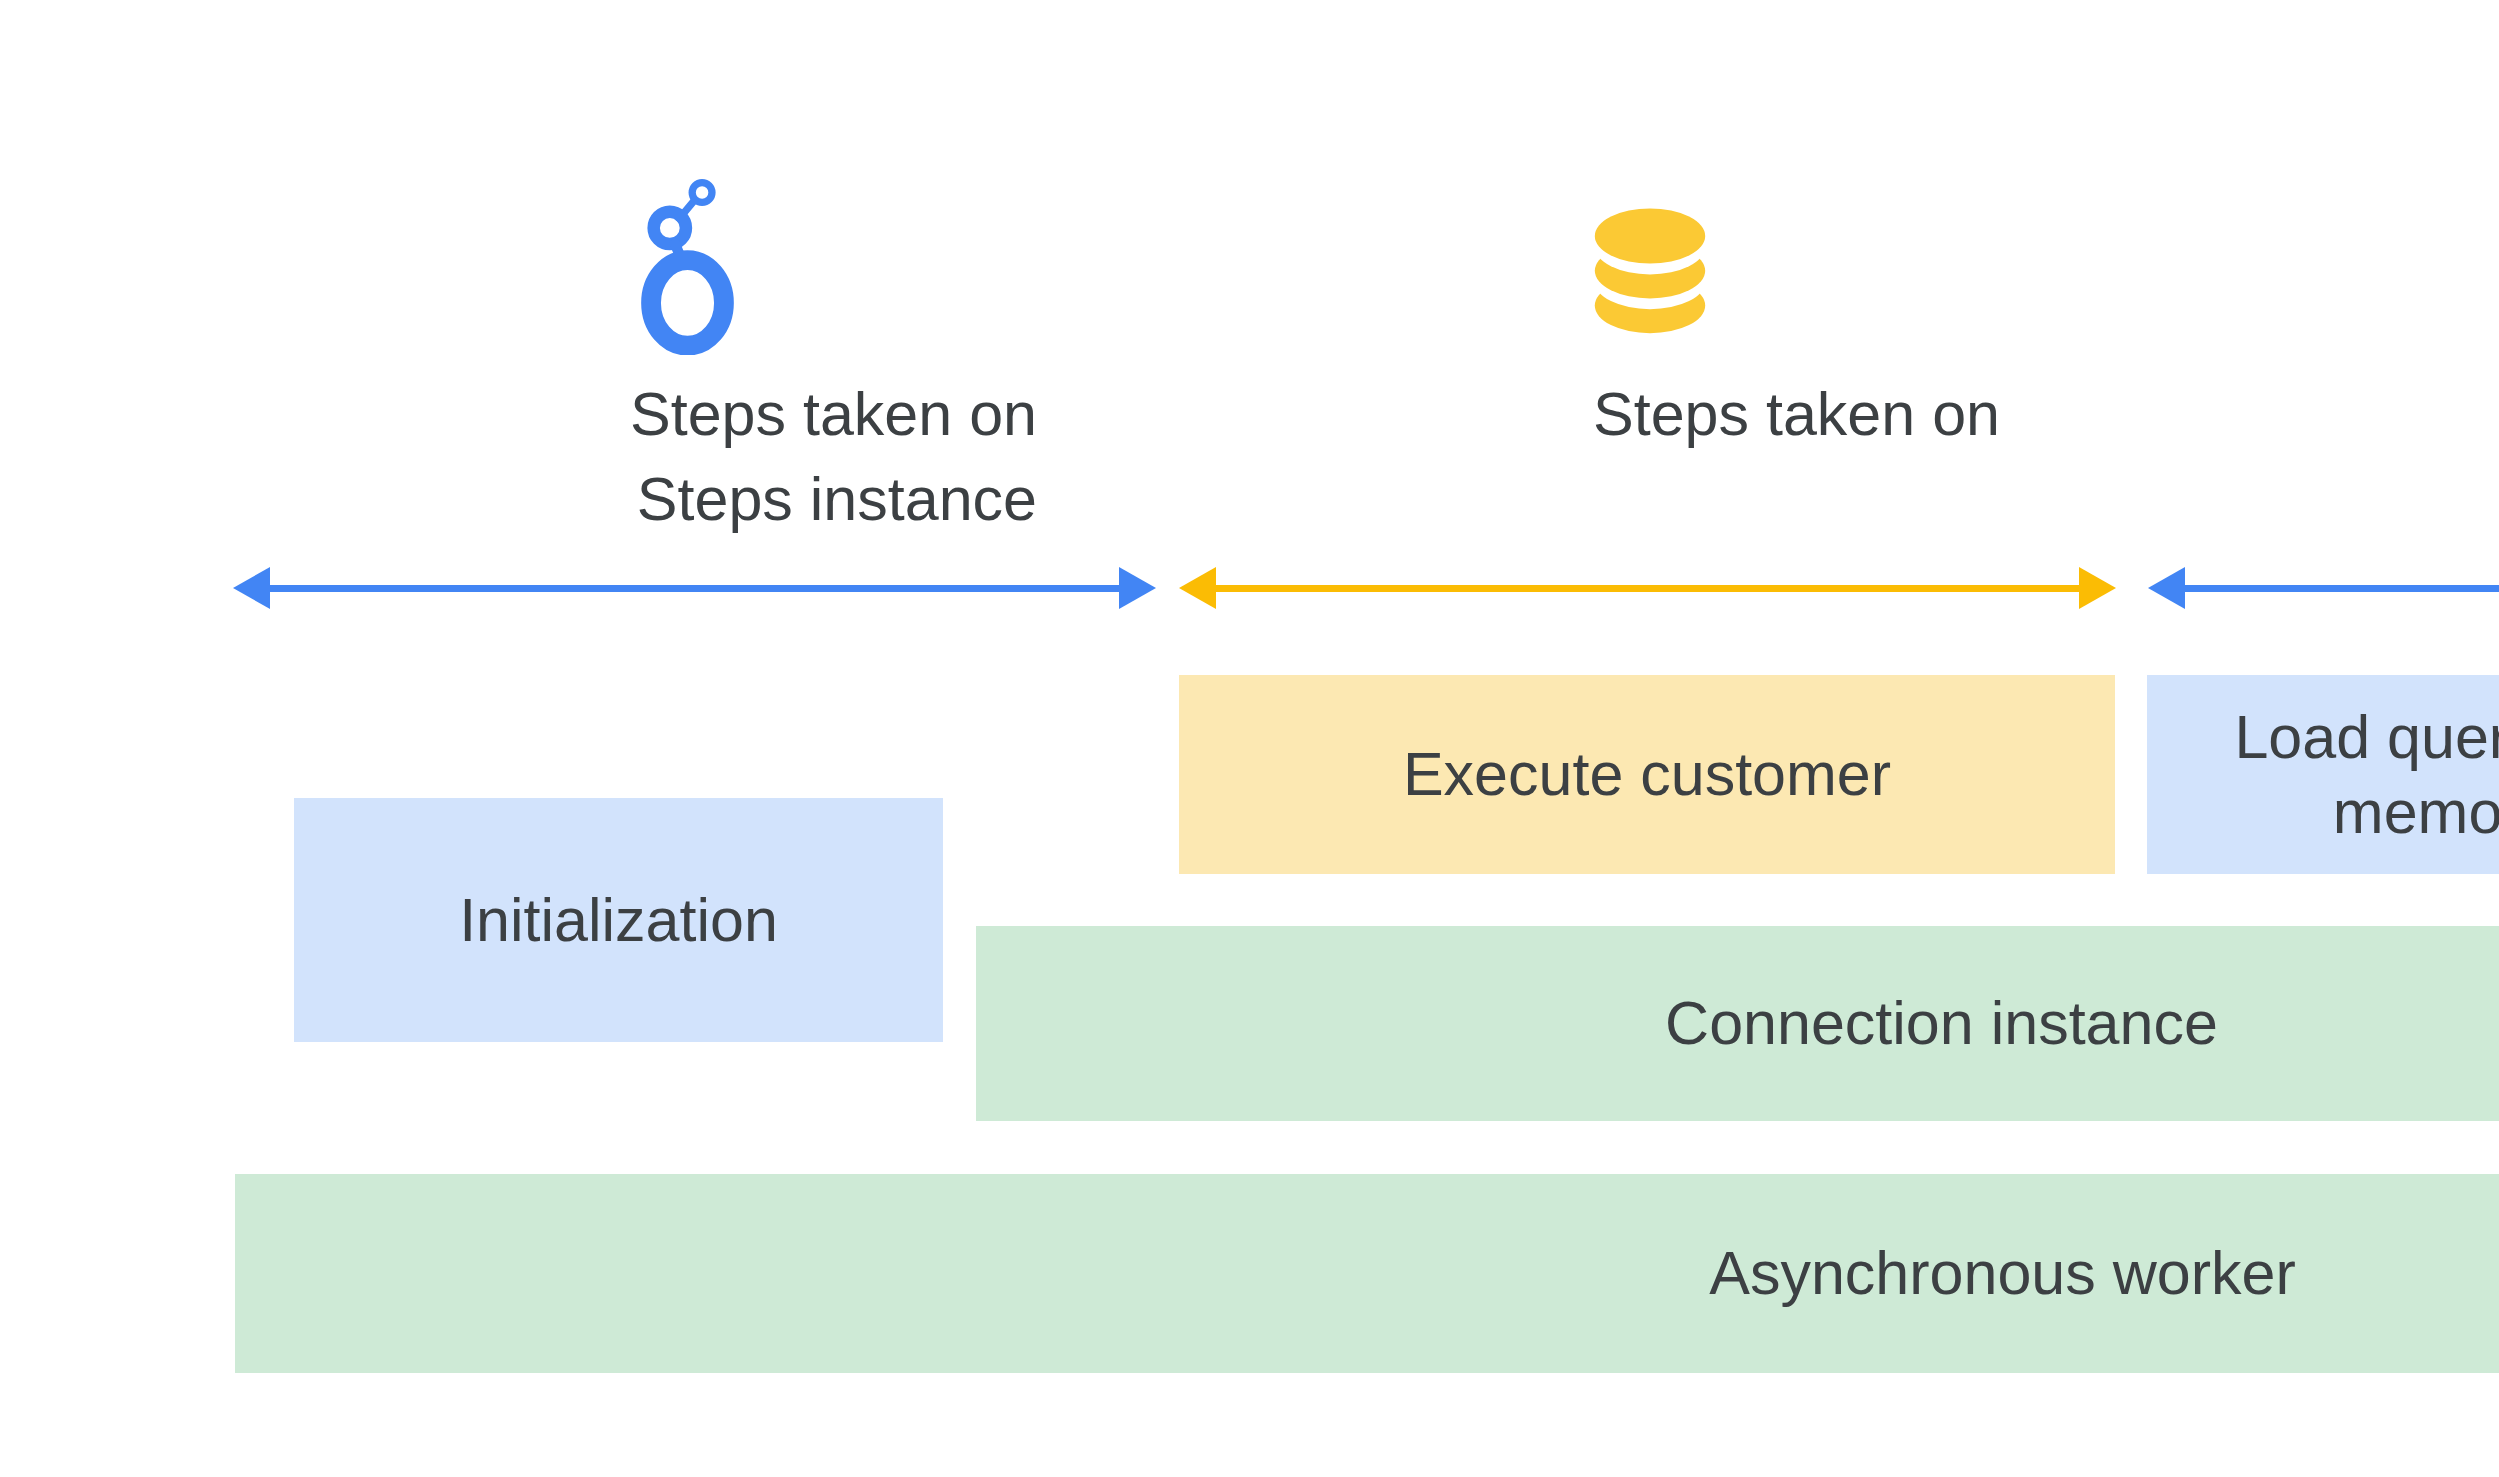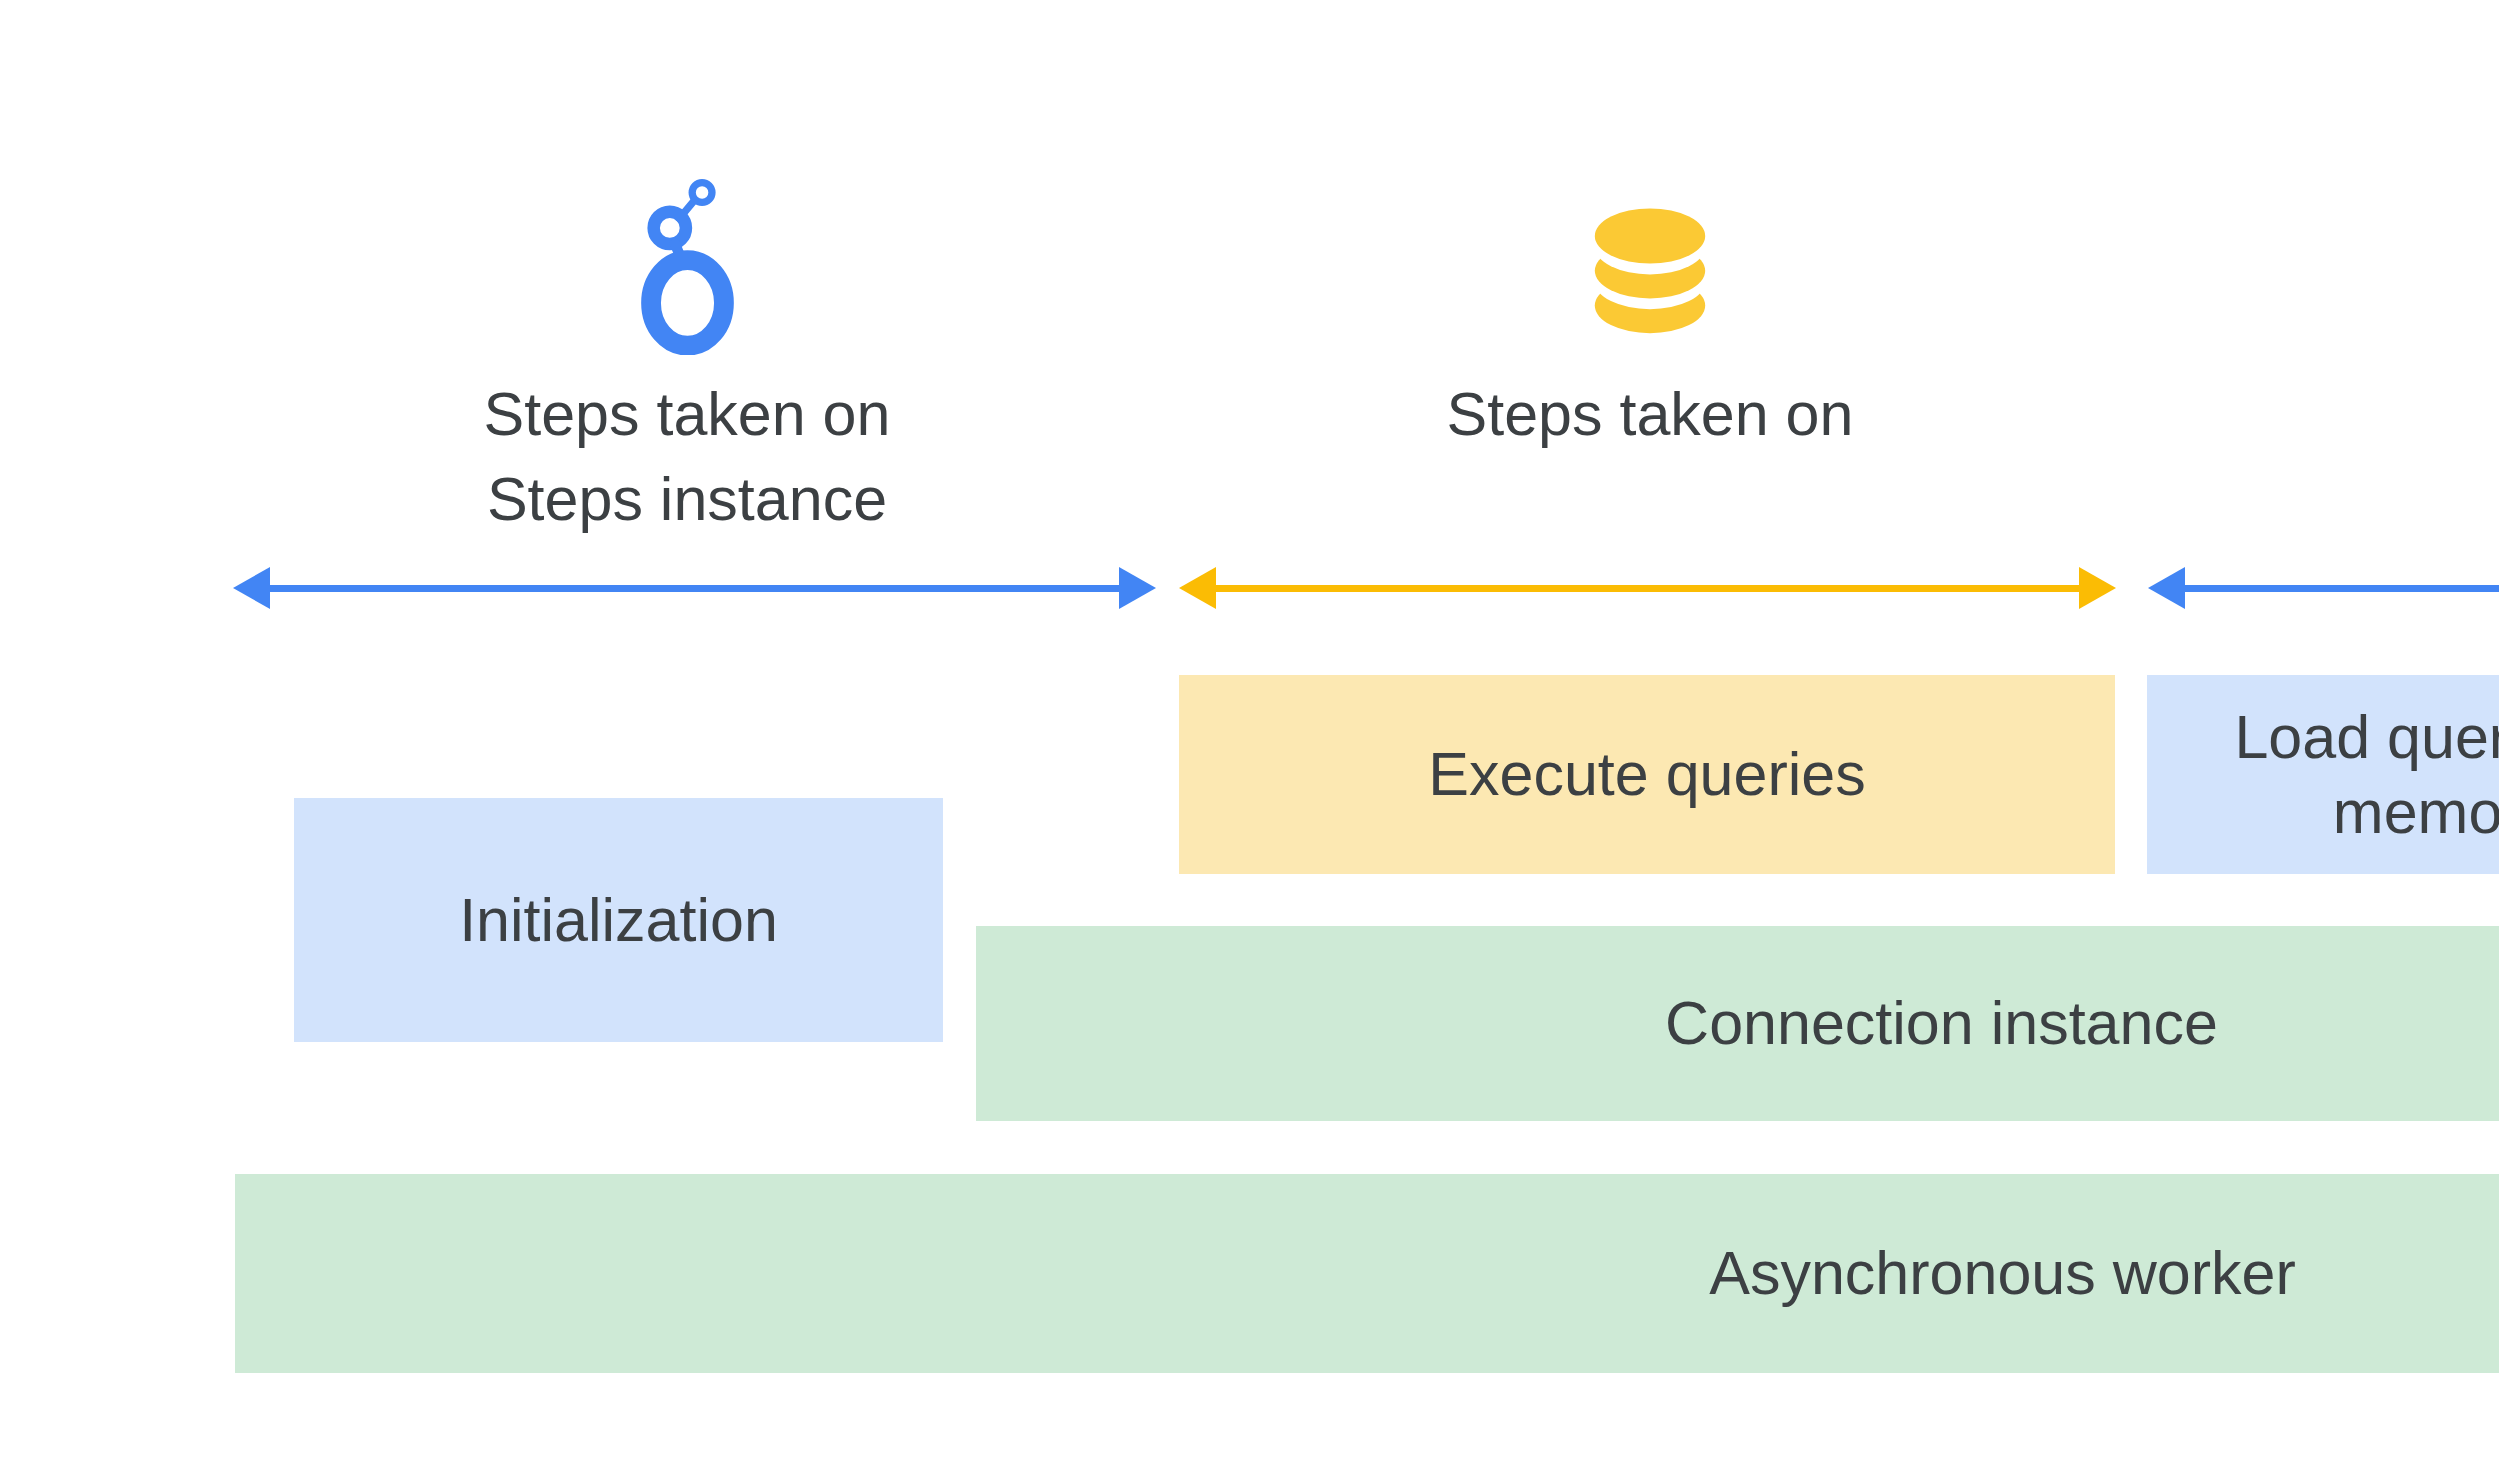--- a/index.html
+++ b/index.html
@@ -26,21 +26,21 @@
   #icon-mid   { left: 1590px; top: 198px; width: 120px; height: 148px; }
   .looker-stroke { stroke: var(--c-blue, #4285F4); fill: none; stroke-linecap: round; }
   .db-y { fill: var(--c-db-yellow, #FBC934); }
   .db-w { fill: var(--c-background, #FFFFFF); }
 
   
   .step-label {
     position: absolute;
     top: 372px;
     width: 700px;
-    text-align: center;
+    text-align: right;
     font-size: 61px;
     line-height: 85px;
     color: var(--c-text, #3C4043);
   }
   .step-label span { display: block; }
   #label-left  { left: 337px;  }
   #label-mid   { left: 1300px; }
 
   
   .arrow { position: absolute; height: 0; top: 588px; }
@@ -129,21 +129,21 @@
   <div class="arrow blue-arrow" id="arrow-right">
     <div class="head head-left"></div>
     <div class="line"></div>
 
   </div>
 
   <div class="box box-blue" id="box-initialization">
     <span>Initialization</span>
   </div>
   <div class="box box-yellow" id="box-execute">
-    <span>Execute queries</span>
+    <span>Execute customer</span>
   </div>
   <div class="box box-blue" id="box-load">
     <span>Load queries in memory</span>
   </div>
 
   <div class="box box-green" id="box-connection">
     <span>Connection instance</span>
   </div>
   <div class="box box-green" id="box-async">
     <span>Asynchronous worker</span>

